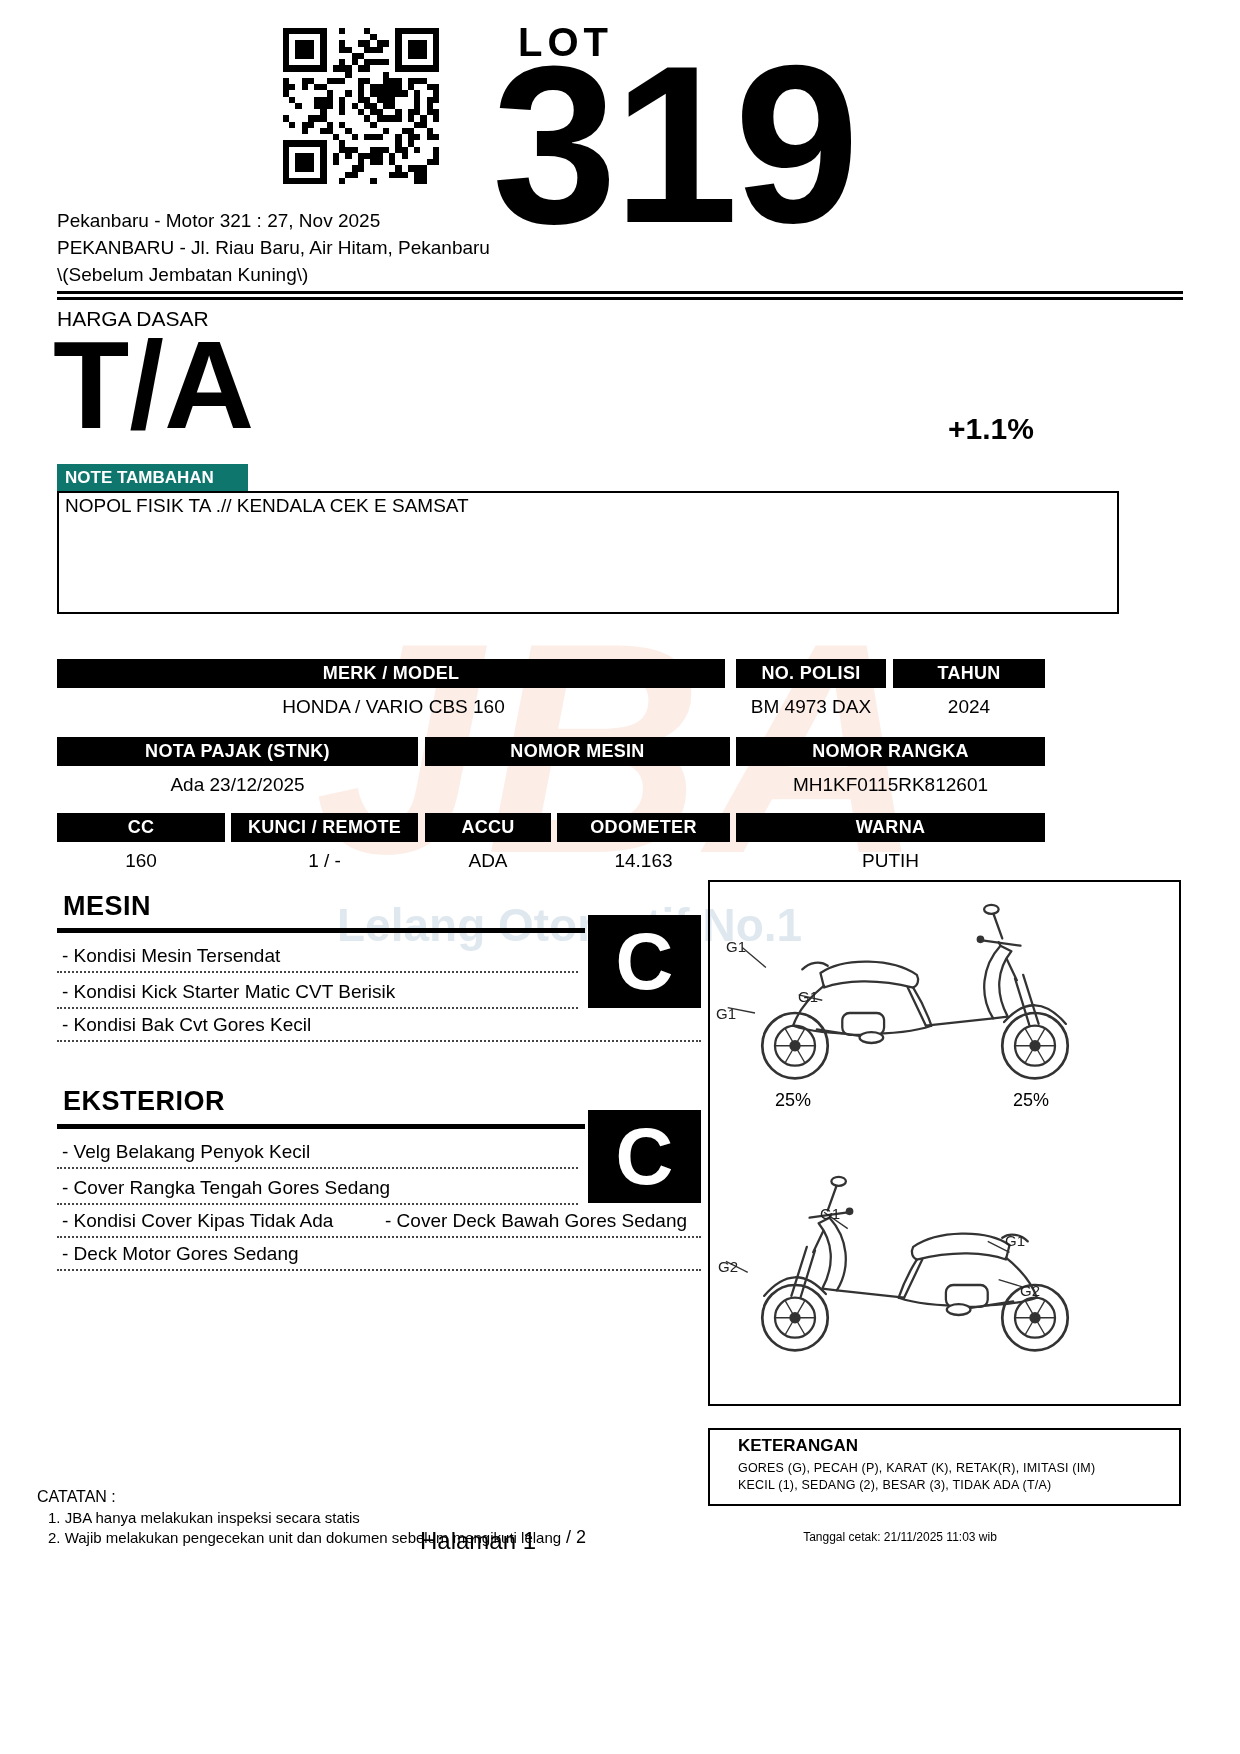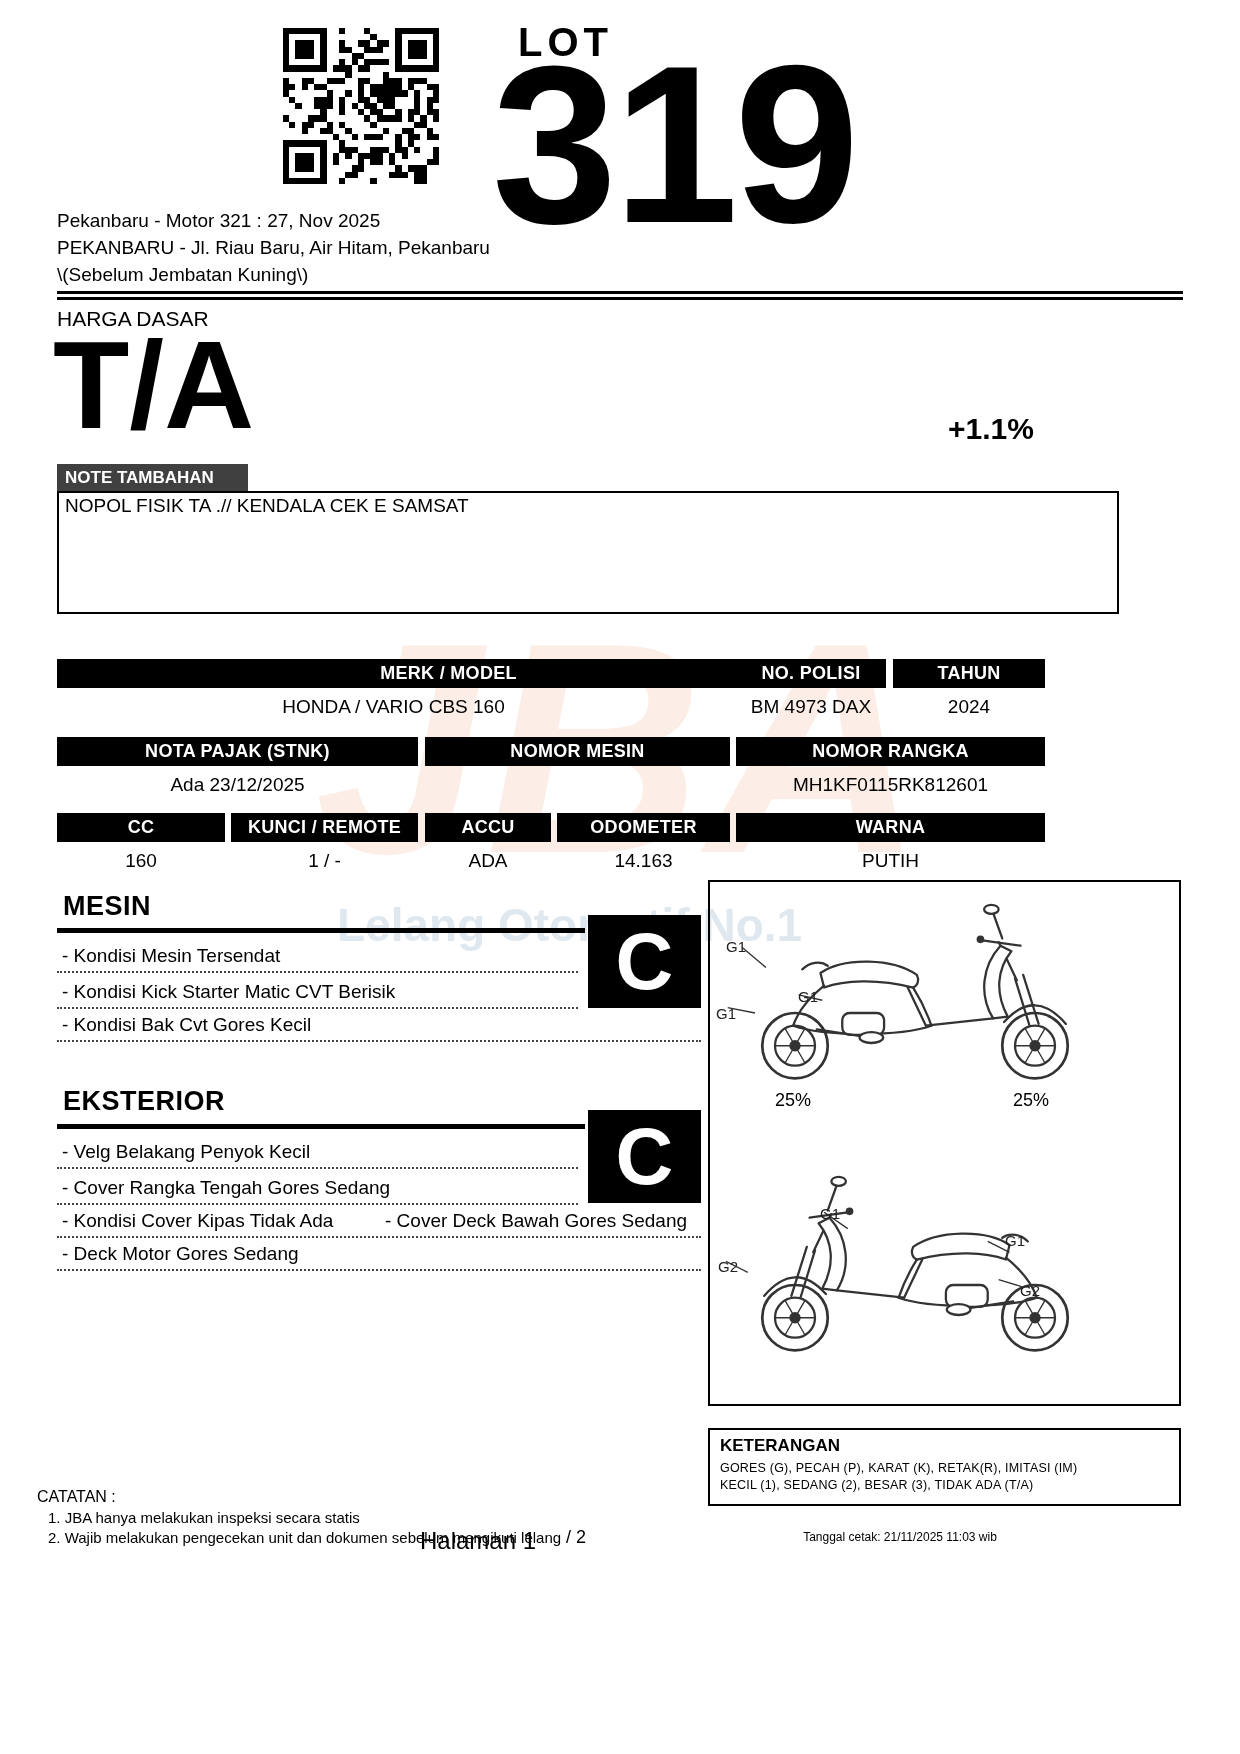--- a/index.html
+++ b/index.html
@@ -26,31 +26,31 @@
   .addr3 { top:261px; }
   .double-rule { position:absolute; left:57px; top:291px; width:1126px; height:9px;
                  border-top:3px solid #000; border-bottom:3px solid #000; }
 
   
   .price-label { position:absolute; left:57px; top:307px; font-size:21px; }
   .price-value { position:absolute; left:53px; top:322px; font-size:125px; font-weight:bold; line-height:1; }
   .price-increment { position:absolute; left:948px; top:412px; font-size:30px; font-weight:bold; }
 
   
-  .note-bar { position:absolute; left:57px; top:464px; width:191px; height:27px; background:#404040; color:#fff;
+  .note-bar { position:absolute; left:57px; top:464px; width:191px; height:27px; background:#0f766e; color:#fff;
               font-size:17px; font-weight:bold; display:flex; align-items:center; padding-left:8px; }
   .note-box { position:absolute; left:57px; top:491px; width:1062px; height:123px; border:2px solid #000;
               padding:2px 6px; }
   .note-text { font-size:19px; }
 
   
   .hc { position:absolute; height:29px; background:#000; color:#fff; font-weight:bold; font-size:18px;
         display:flex; align-items:center; justify-content:center; letter-spacing:.3px; }
   .vc { position:absolute; height:30px; font-size:19px; display:flex; align-items:center; justify-content:center; }
-  .c-merk-h   { left:57px;  top:659px; width:783px; }
+  .c-merk-h   { left:57px;  top:659px; width:668px; }
   .c-polisi-h { left:736px; top:659px; width:150px; }
   .c-tahun-h  { left:893px; top:659px; width:152px; }
   .c-merk-v   { left:57px;  top:692px; width:673px; }
   .c-polisi-v { left:736px; top:692px; width:150px; }
   .c-tahun-v  { left:893px; top:692px; width:152px; }
   .c-pajak-h  { left:57px;  top:737px; width:361px; }
   .c-nmesin-h { left:425px; top:737px; width:305px; }
   .c-rangka-h { left:736px; top:737px; width:309px; }
   .c-pajak-v  { left:57px;  top:770px; width:361px; }
   .c-nmesin-v { left:425px; top:770px; width:305px; }
@@ -91,21 +91,21 @@
   .diagram-box { position:absolute; left:708px; top:880px; width:473px; height:526px; border:2px solid #000; background:transparent; }
   .moto-top    { position:absolute; left:715px; top:893px;  width:400px; height:200px; }
   .moto-bottom { position:absolute; left:715px; top:1165px; width:400px; height:200px; }
   .g-label { position:absolute; font-size:15px; color:#222; }
   .g-t1 { left:726px; top:938px; }  .g-t2 { left:798px; top:988px; }  .g-t3 { left:716px; top:1005px; }
   .g-b1 { left:820px; top:1205px; } .g-b2 { left:1005px; top:1232px; }
   .g-b3 { left:718px; top:1258px; } .g-b4 { left:1020px; top:1282px; }
   .tread { position:absolute; font-size:18px; }
   .tread-left  { left:775px;  top:1090px; }
   .tread-right { left:1013px; top:1090px; }
-  .ket-box { position:absolute; left:708px; top:1428px; width:473px; height:78px; border:2px solid #000; padding:6px 10px; }
+  .ket-box { position:absolute; left:708px; top:1428px; width:473px; height:78px; border:2px solid #000; padding:6px 28px; }
   .ket-title { font-size:17px; font-weight:bold; margin-bottom:4px; }
   .ket-line { font-size:12.5px; line-height:17px; letter-spacing:.2px; }
 
   
   .catatan-title { position:absolute; left:37px; top:1488px; font-size:16px; }
   .catatan-1 { position:absolute; left:48px; top:1509px; font-size:15px; }
   .catatan-2 { position:absolute; left:48px; top:1529px; font-size:15px; }
   .page-num   { position:absolute; left:420px; top:1527px; font-size:24px; }
   .page-total { position:absolute; left:566px; top:1527px; font-size:18px; }
   .printed { position:absolute; left:700px; top:1530px; width:400px; text-align:center; font-size:12px; }

